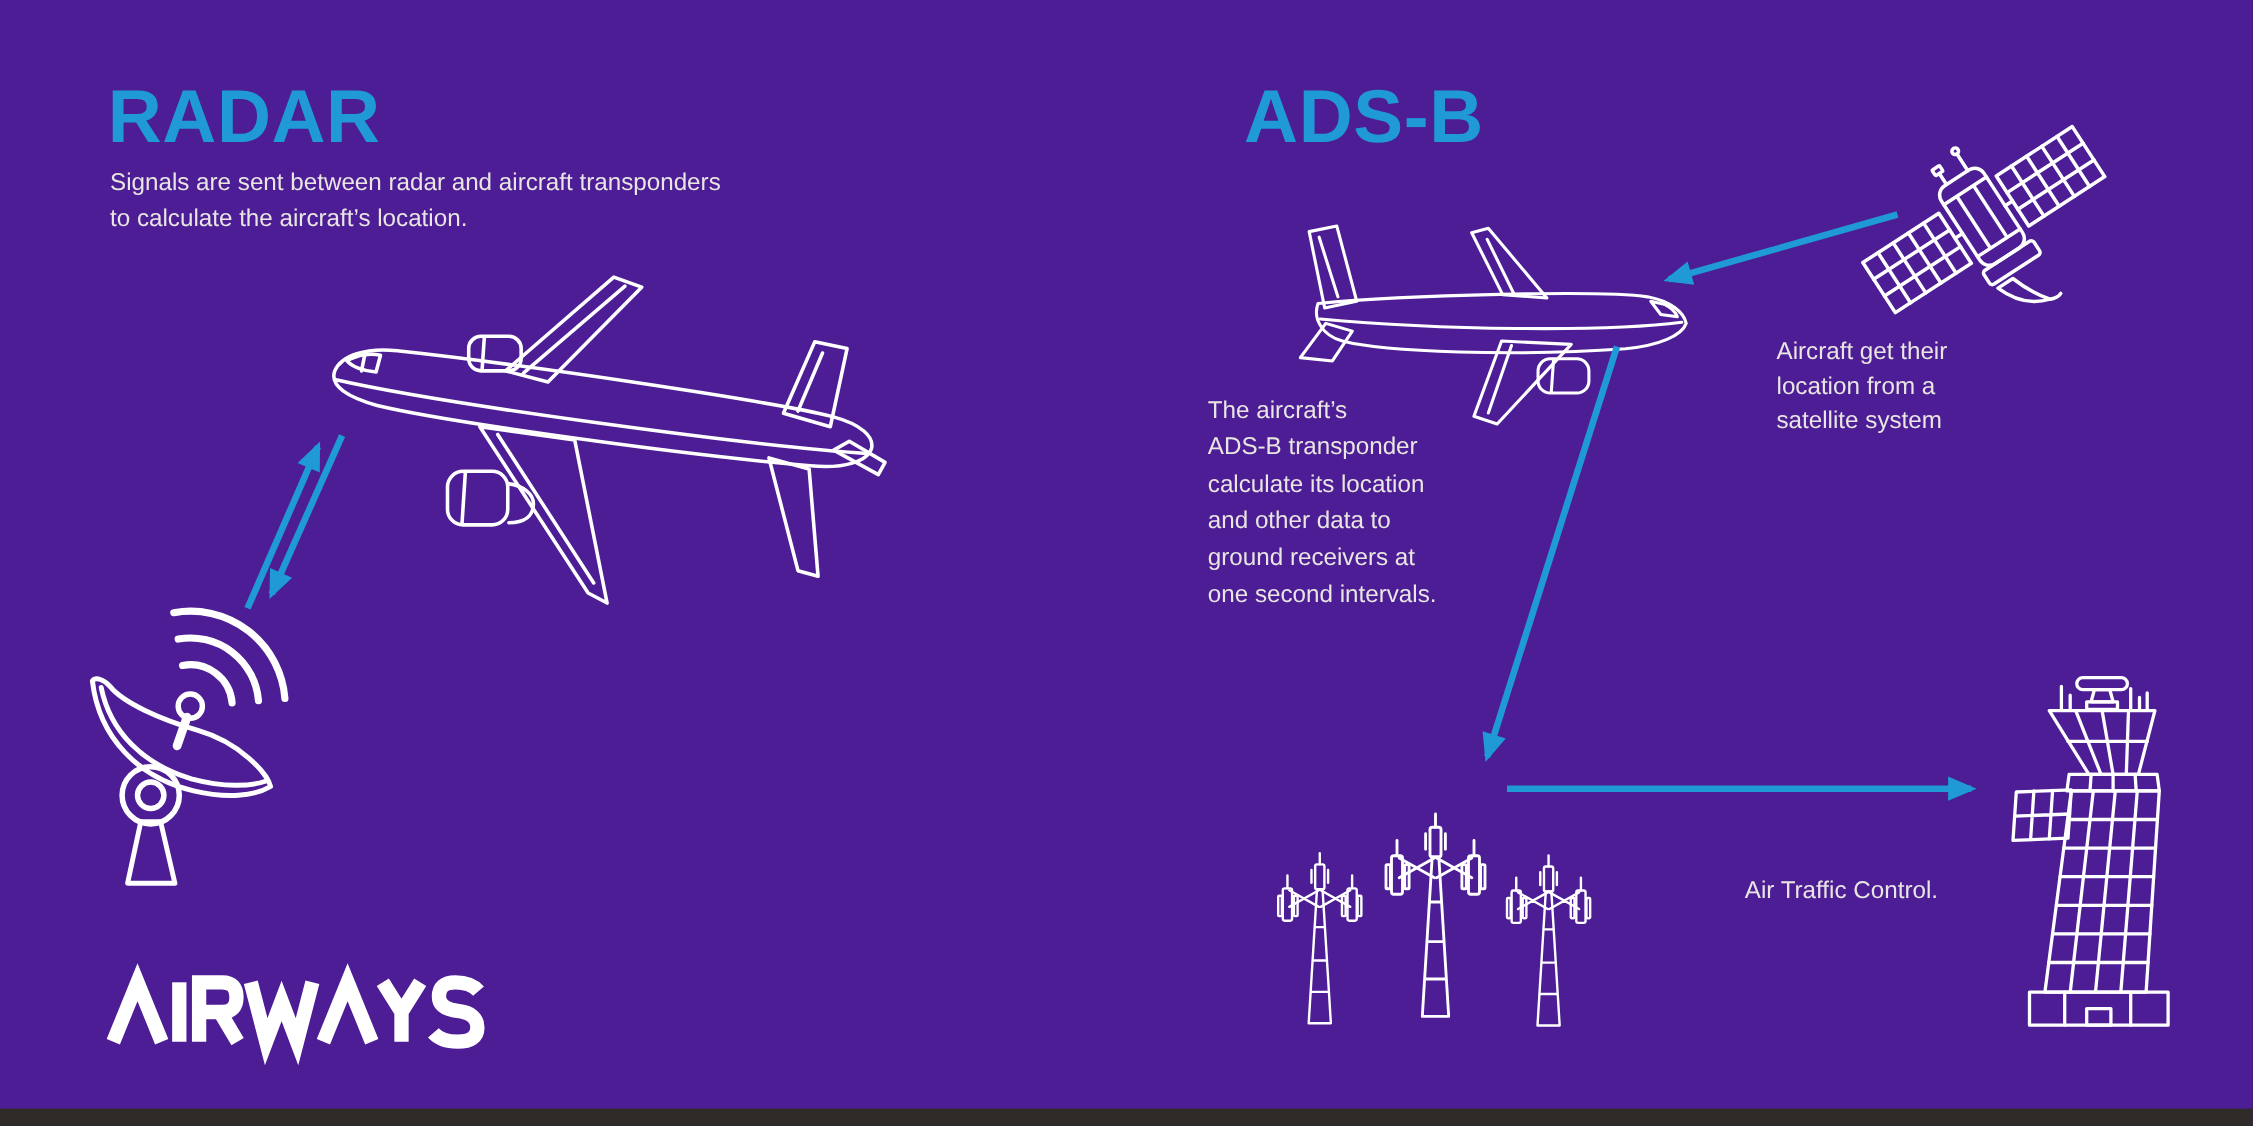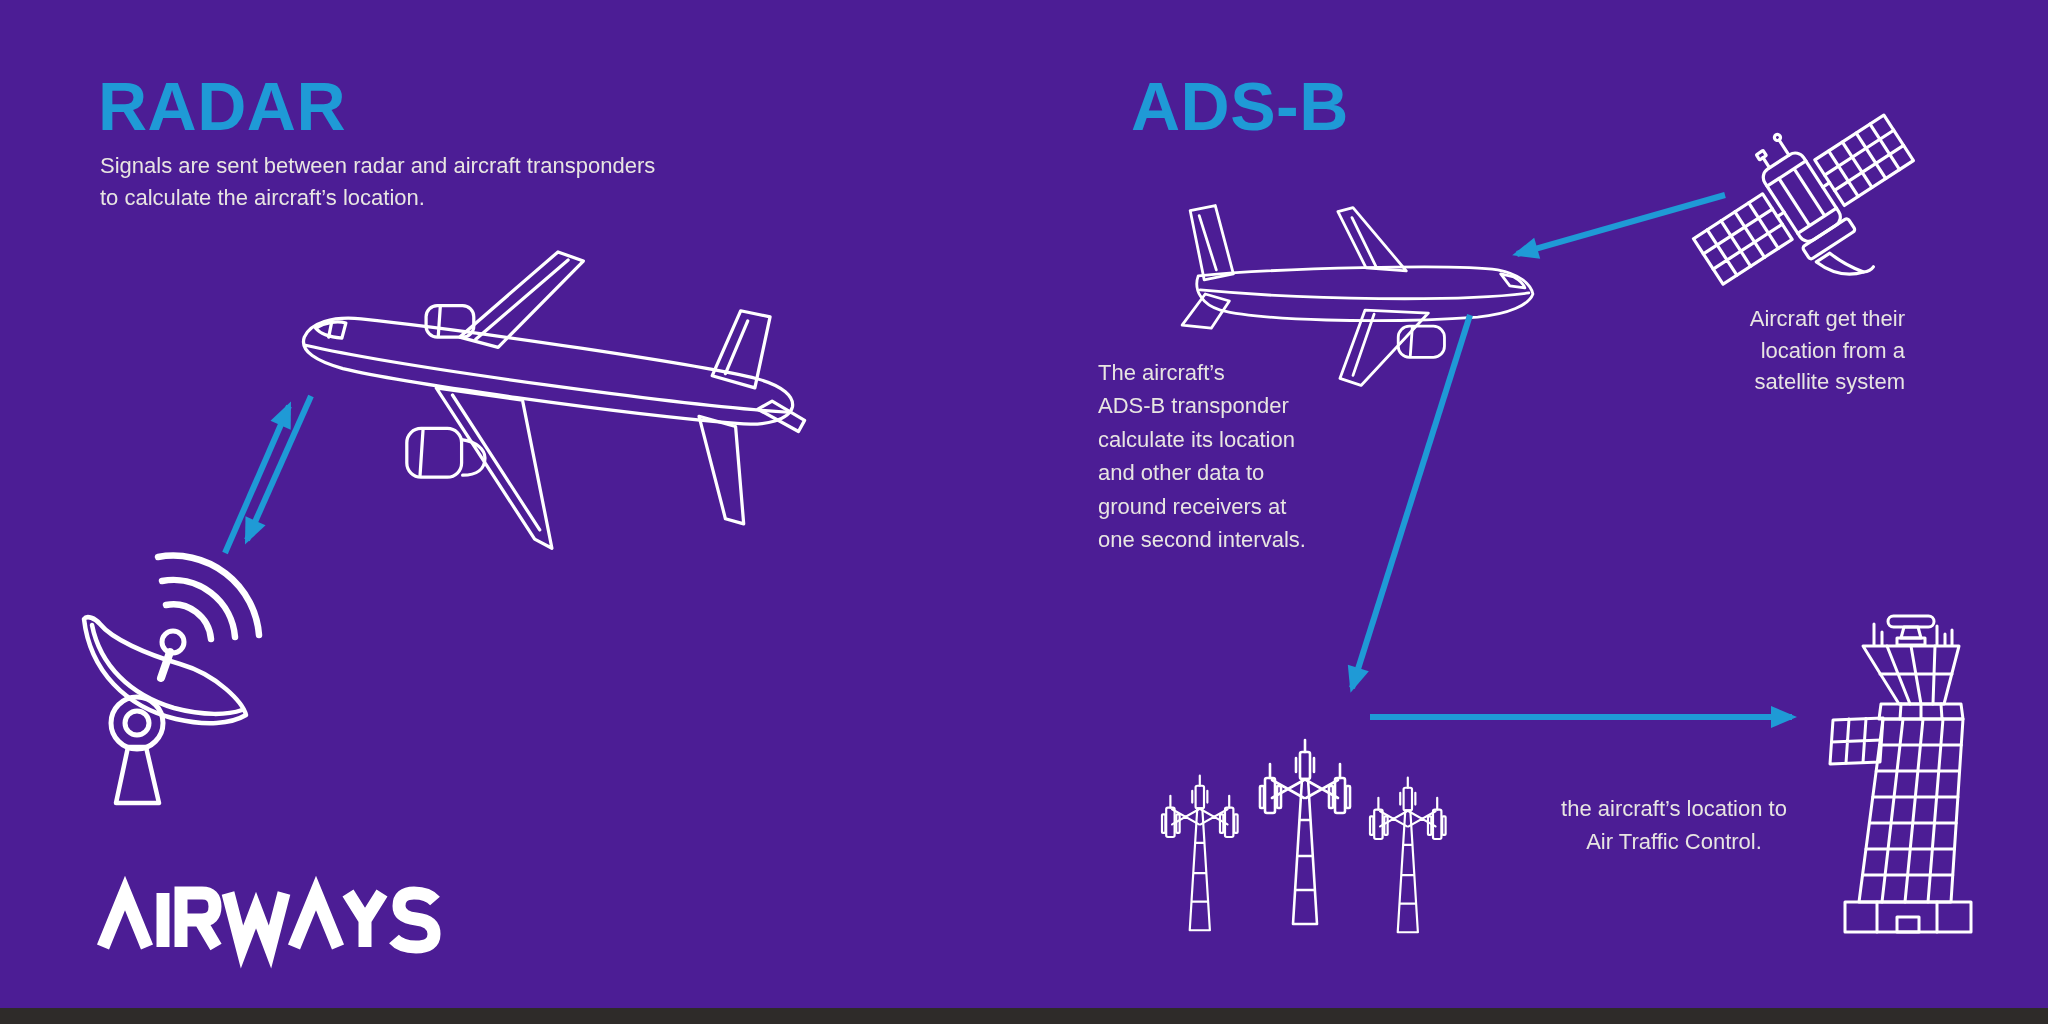--- a/index.html
+++ b/index.html
@@ -10,21 +10,21 @@
   }
   .abs{position:absolute;}
   .h1{
     font-size:68px;font-weight:700;letter-spacing:0.5px;
     color:#1F9AD6;line-height:1;white-space:nowrap;
   }
   .txt{color:#E8E5E2;font-weight:400;}
   .sub{font-size:22px;line-height:32px;}
   .cap{font-size:24px;line-height:34px;}
   .b22{font-size:22px;line-height:33px;}
-  .right{text-align:right;}
+  .right{text-align:left;}
   .center{text-align:center;}
   svg{display:block;overflow:visible;}
   .lineart{stroke:#FFFFFF;fill:none;stroke-linecap:round;stroke-linejoin:round;}
   .blue-arrow{stroke:#1F9AD6;fill:none;stroke-linecap:butt;}
 </style>
 </head>
 <body>
 
 <div class="stage">
 
@@ -204,21 +204,20 @@
   <svg class="abs" style="left:1366px;top:700px;" width="466" height="36" viewBox="0 0 466 36">
     <defs>
       <marker id="ah-d" markerUnits="userSpaceOnUse" markerWidth="28" markerHeight="24" refX="22" refY="12" orient="auto">
         <path d="M1,1 L27,12 L1,23 Z" fill="#1F9AD6"></path>
       </marker>
     </defs>
     <line class="blue-arrow" stroke-width="6" x1="4" y1="17" x2="426" y2="17" marker-end="url(#ah-d)"></line>
   </svg>
 
   <div class="abs txt b22 center" style="left:1490px;top:792px;width:368px;">
-    <div>the aircraft’s location to</div>
     <div>Air Traffic Control.</div>
   </div>
 
   <svg class="abs" style="left:1825px;top:612px;" width="178" height="325" viewBox="0 0 178 325">
     <g class="lineart" stroke-width="3">
       <g>
         <rect x="63" y="4" width="46" height="11" rx="5.5"></rect>
         <path d="M79,15 L93,15 L96,26 L76,26 Z"></path>
         <rect x="72" y="26" width="28" height="7"></rect>
       </g>

